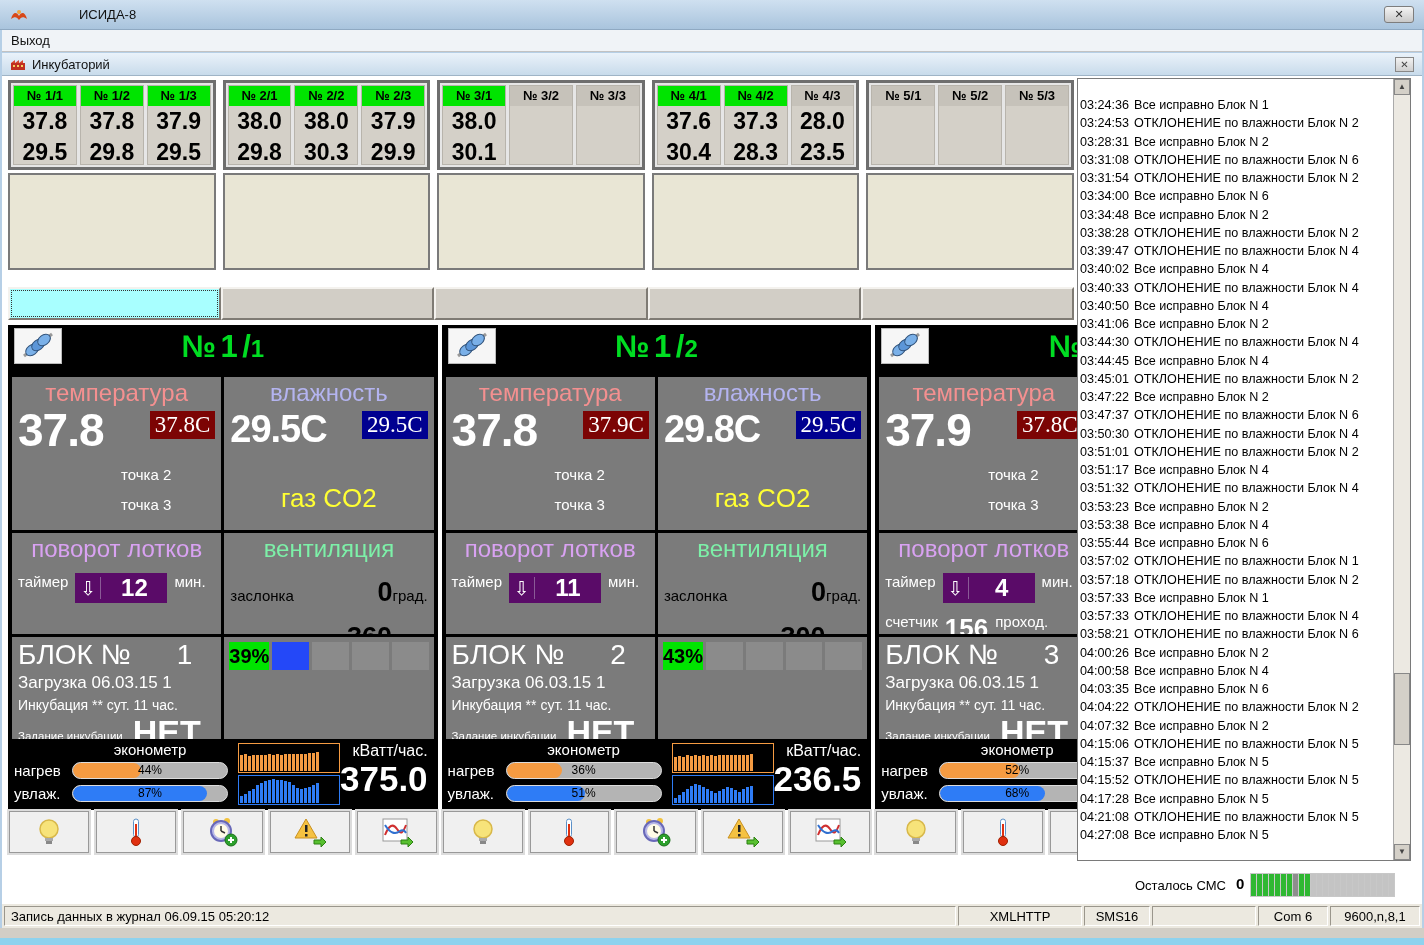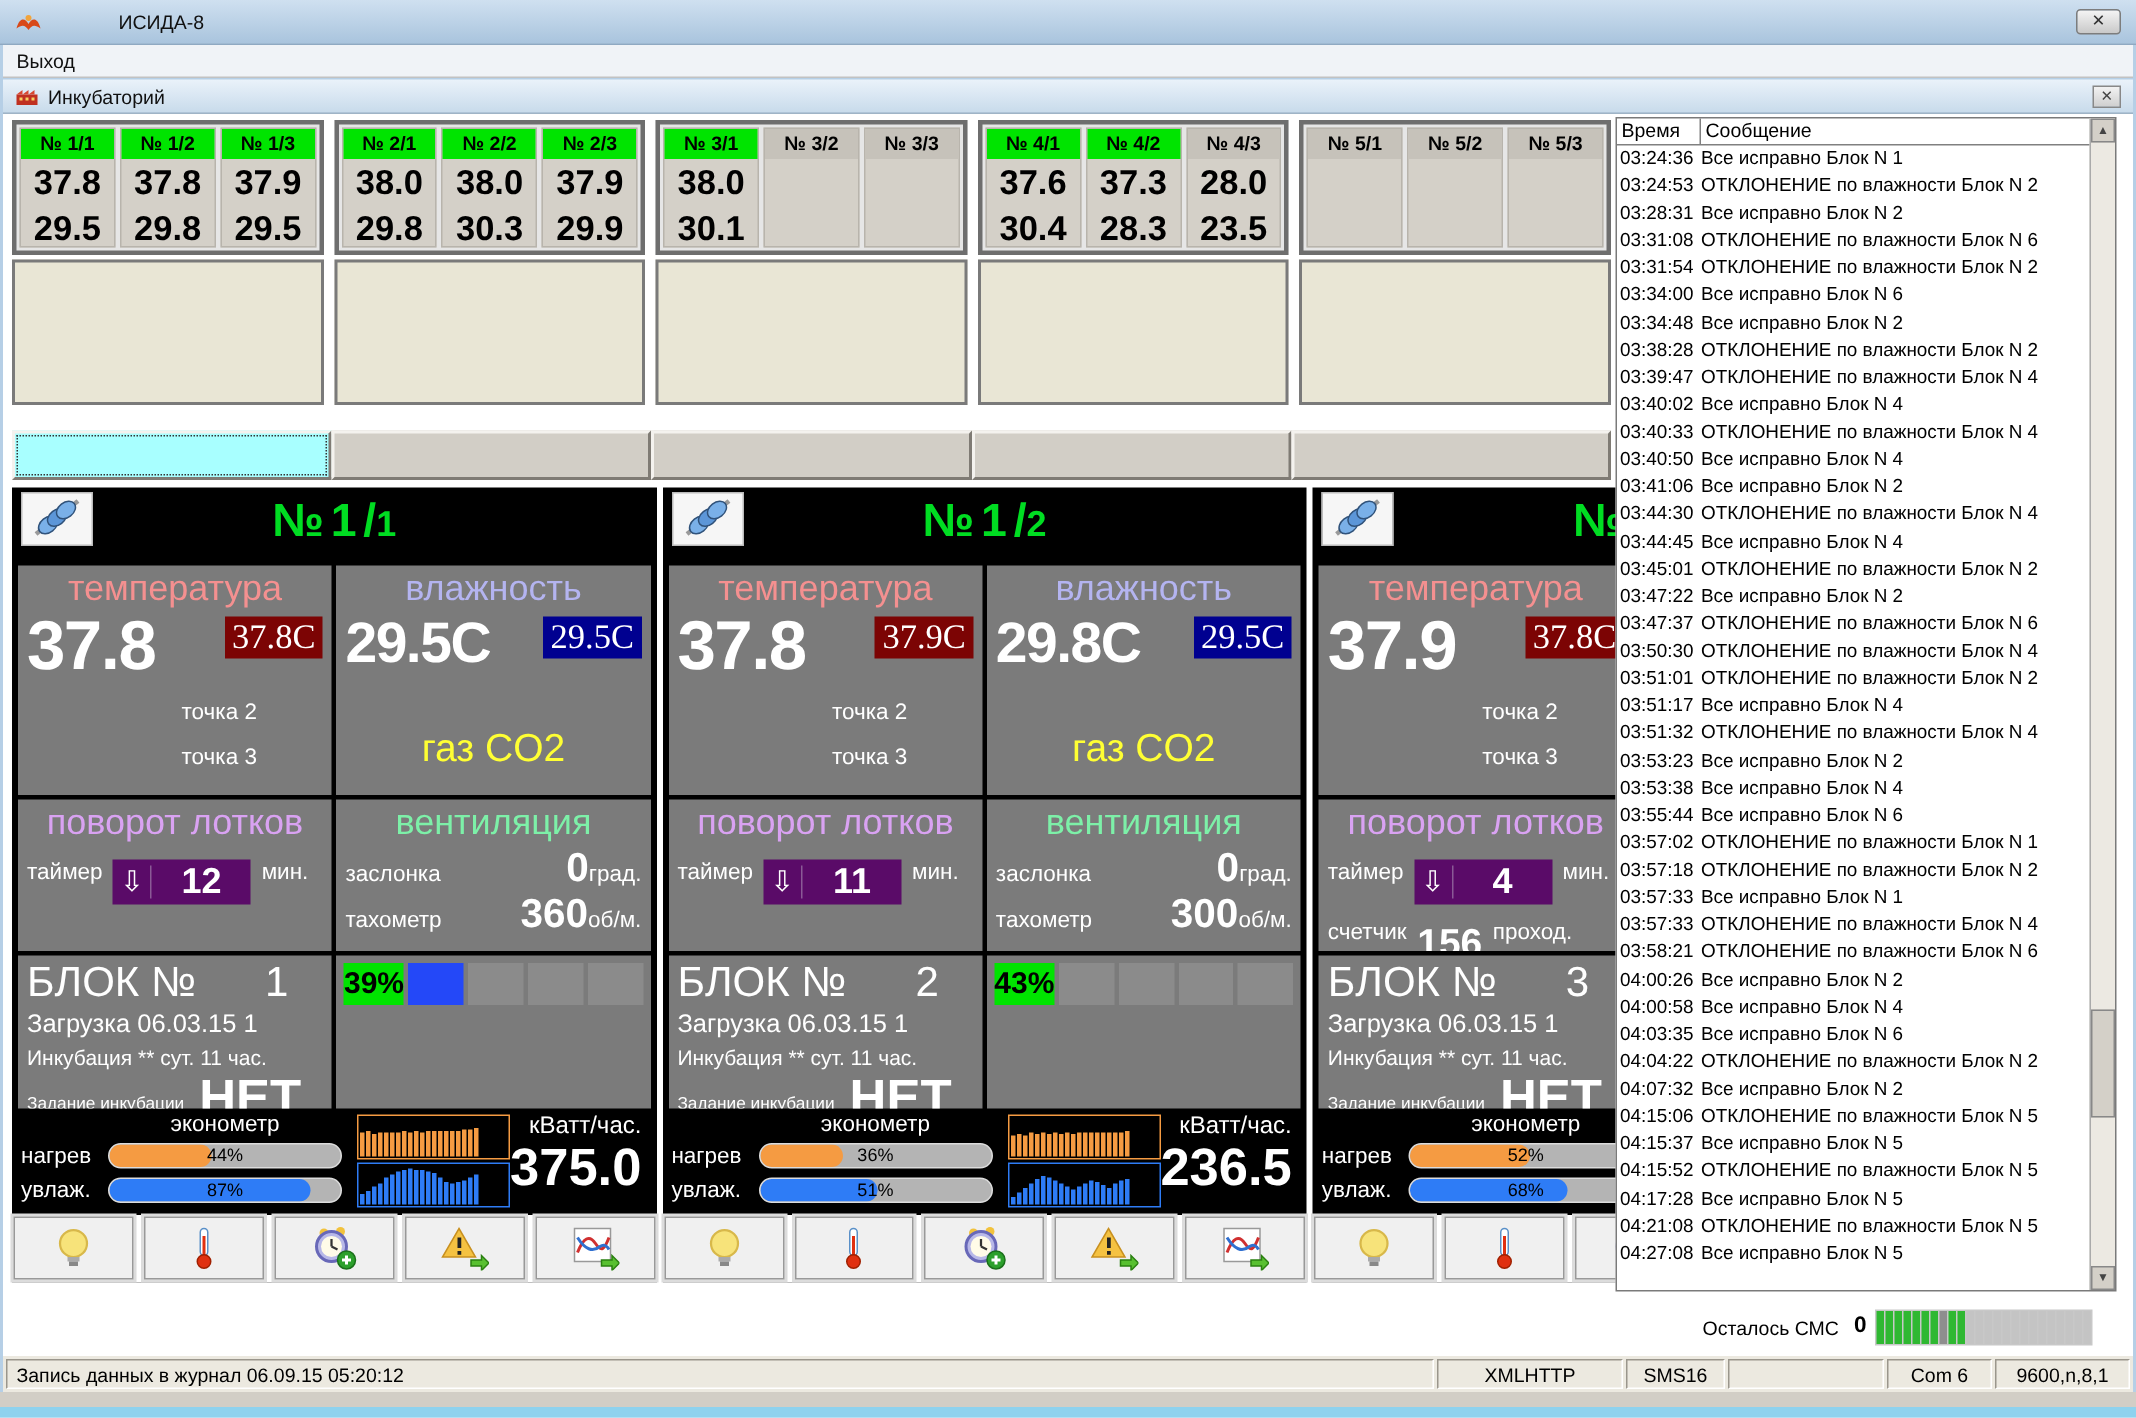--- a/index.html
+++ b/index.html
@@ -65,21 +65,21 @@
   .set-box { margin-left:auto; margin-top:4px; font-family:"Liberation Serif", serif; font-size:23px; color:#fff; padding:1px 5px; }
   .set-red { background:#7c0404; }
   .set-navy { background:#000090; }
   .point { color:#fff; font-size:15px; text-align:right; padding-right:44px; margin-top:13px; }
   .gas { color:#ffff33; font-size:26px; text-align:center; margin-top:32px; }
   .rot-row { display:flex; align-items:flex-start; gap:7px; color:#fff; font-size:15px; margin-top:10px; }
   .timer-box { display:inline-flex; align-items:center; background:#5a0b68; height:30px; width:92px; }
   .timer-arrow { font-family:"DejaVu Sans", sans-serif; font-size:19px; color:#fff; width:26px; text-align:center; border-right:1px solid #8a5a96; }
   .timer-val { flex:1; font-size:24px; font-weight:bold; color:#fff; text-align:center; }
   .cnt-val { font-size:26px; font-weight:bold; }
-  .vent-row { display:flex; align-items:baseline; color:#ffffff; font-size:15px; }
+  .vent-row { display:flex; align-items:baseline; color:#000000; font-size:15px; margin-top:14px; }
   .vent-val { margin-left:auto; font-size:27px; font-weight:bold; }
   .blk-title { display:flex; align-items:baseline; color:#fff; }
   .blk-lbl { font-size:28px; }
   .blk-num { font-size:28px; margin-left:46px; }
   .blk-line1 { color:#fff; font-size:17px; margin-top:2px; }
   .blk-line2 { color:#fff; font-size:14px; margin-top:4px; }
   .blk-task { display:flex; align-items:flex-end; color:#fff; margin-top:2px; }
   .blk-task-lbl { font-size:11.5px; padding-bottom:7px; }
   .blk-task-val { font-size:34px; font-weight:bold; margin-left:10px; line-height:34px; }
   .segments-cell { padding:5px; display:flex; gap:3px; align-items:flex-start; }
@@ -843,24 +843,20 @@
           <path d="M4 18 C8 8 12 6 16 12 C20 18 22 16 25 8" fill="none" stroke="#d03030" stroke-width="2"></path>
           <path d="M4 8 C9 16 14 18 19 14 C22 12 24 14 25 16" fill="none" stroke="#3070d0" stroke-width="2"></path>
           <path d="M20 23 L27 23 L27 20 L32 25 L27 30 L27 27 L20 27 Z" fill="#58c030" stroke="#2a8010"></path>
         </svg>
       </button>
     </div>
   </div>
       </div>
 
     <div class="log">
-      <div class="log-head">
-        <div class="lh-t">Время</div>
-        <div class="lh-m">Сообщение</div>
-      </div>
       <div class="log-body" id="logbody">
           <div class="log-row">
     <span class="lt">03:24:36</span>
     <span class="lm">Все исправно Блок N 1</span>
   </div>
           <div class="log-row">
     <span class="lt">03:24:53</span>
     <span class="lm">ОТКЛОНЕНИЕ по влажности Блок N 2</span>
   </div>
           <div class="log-row">

